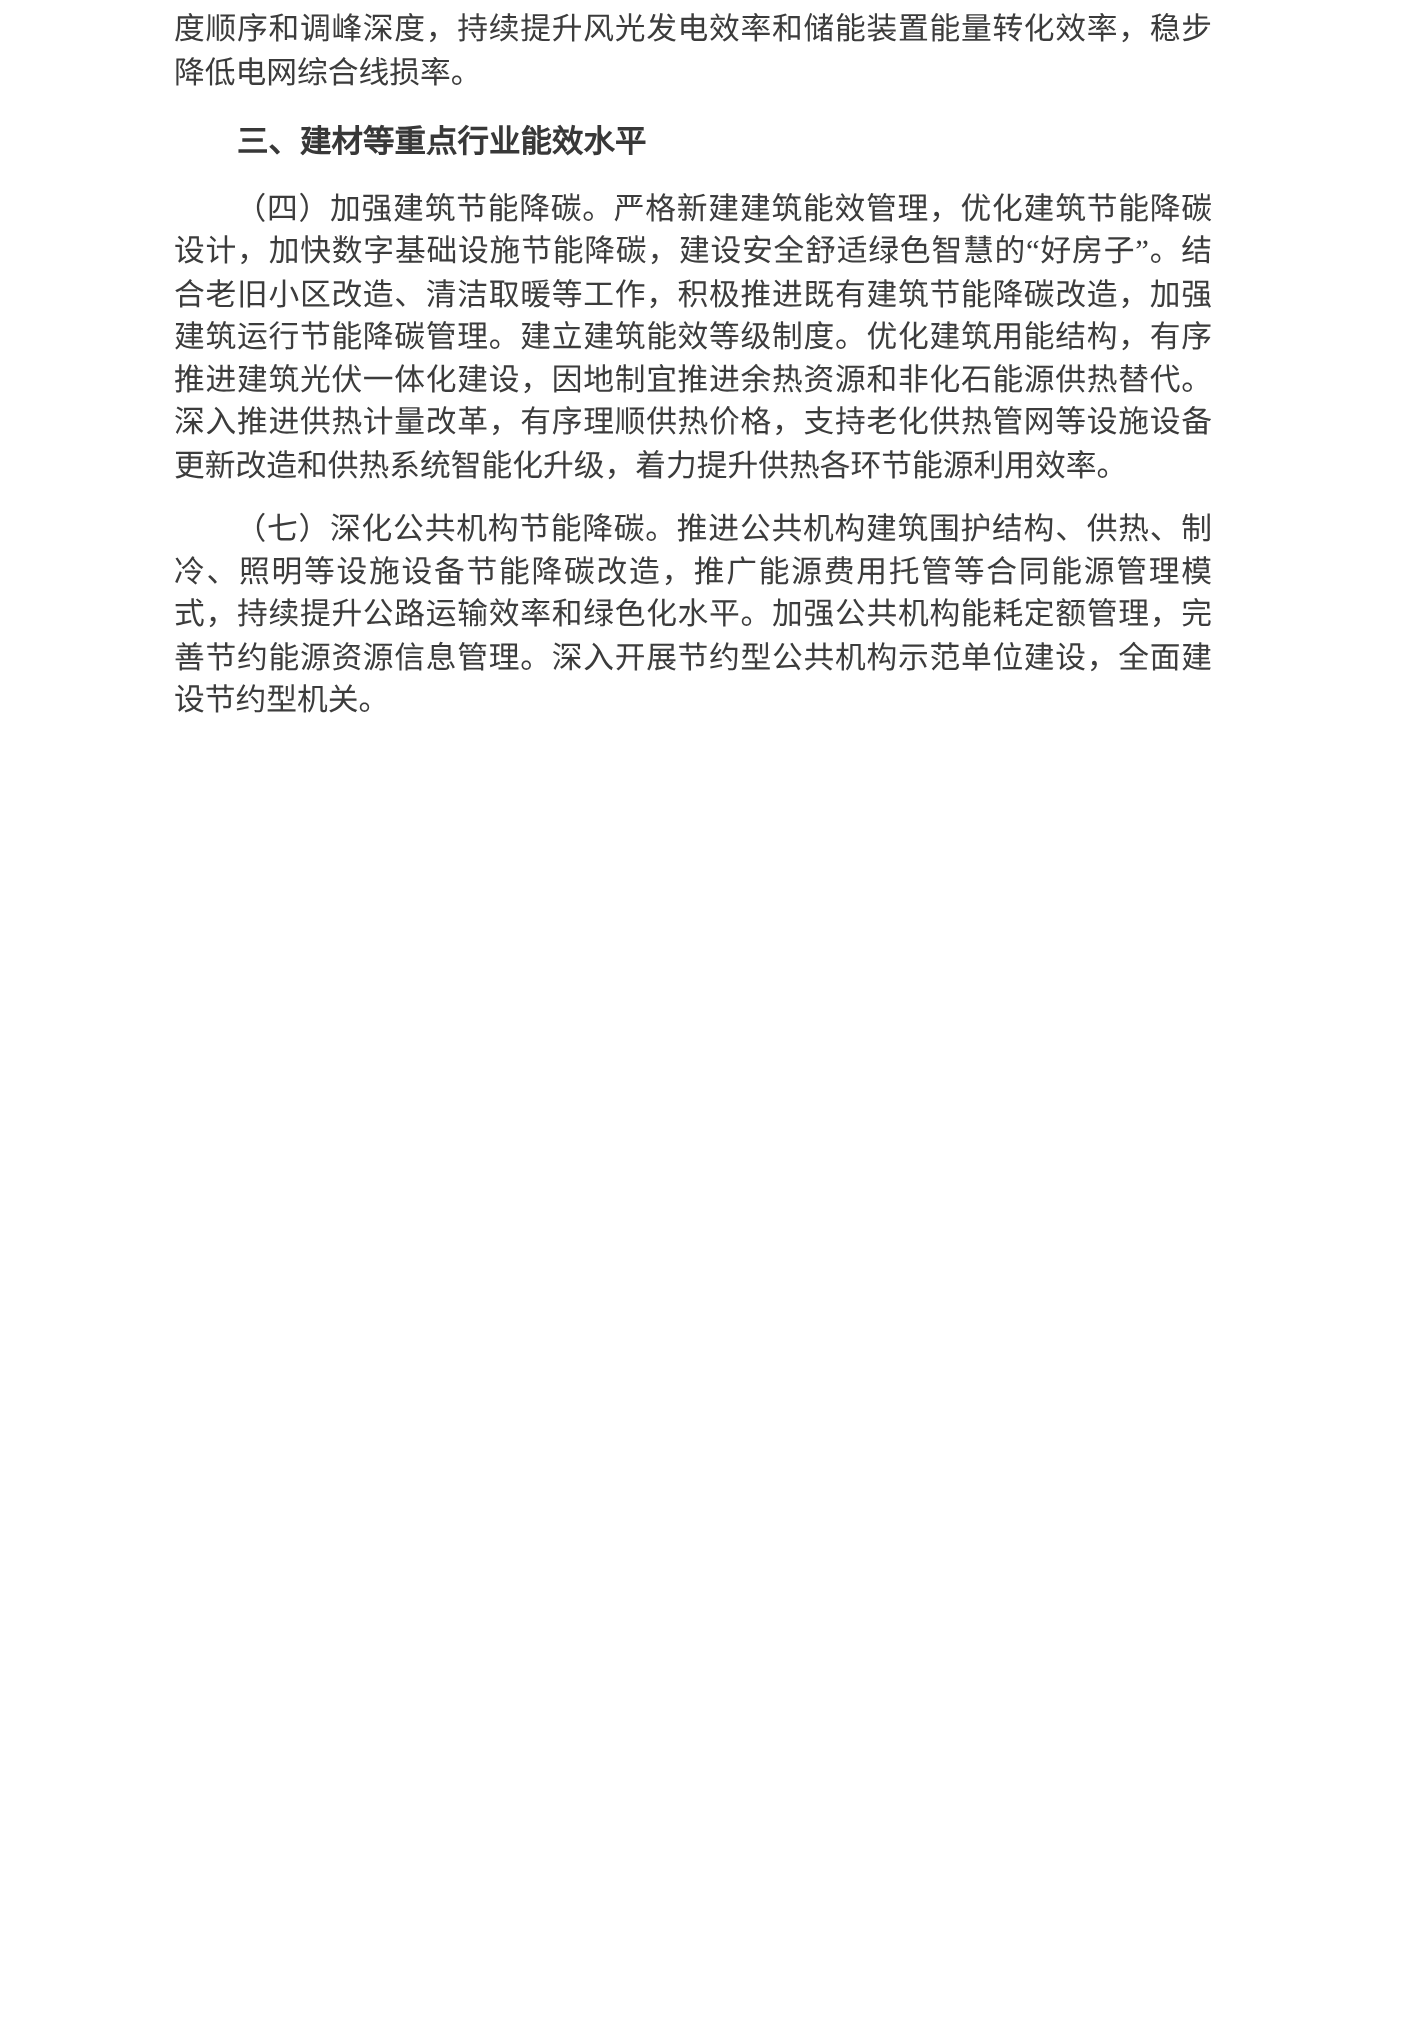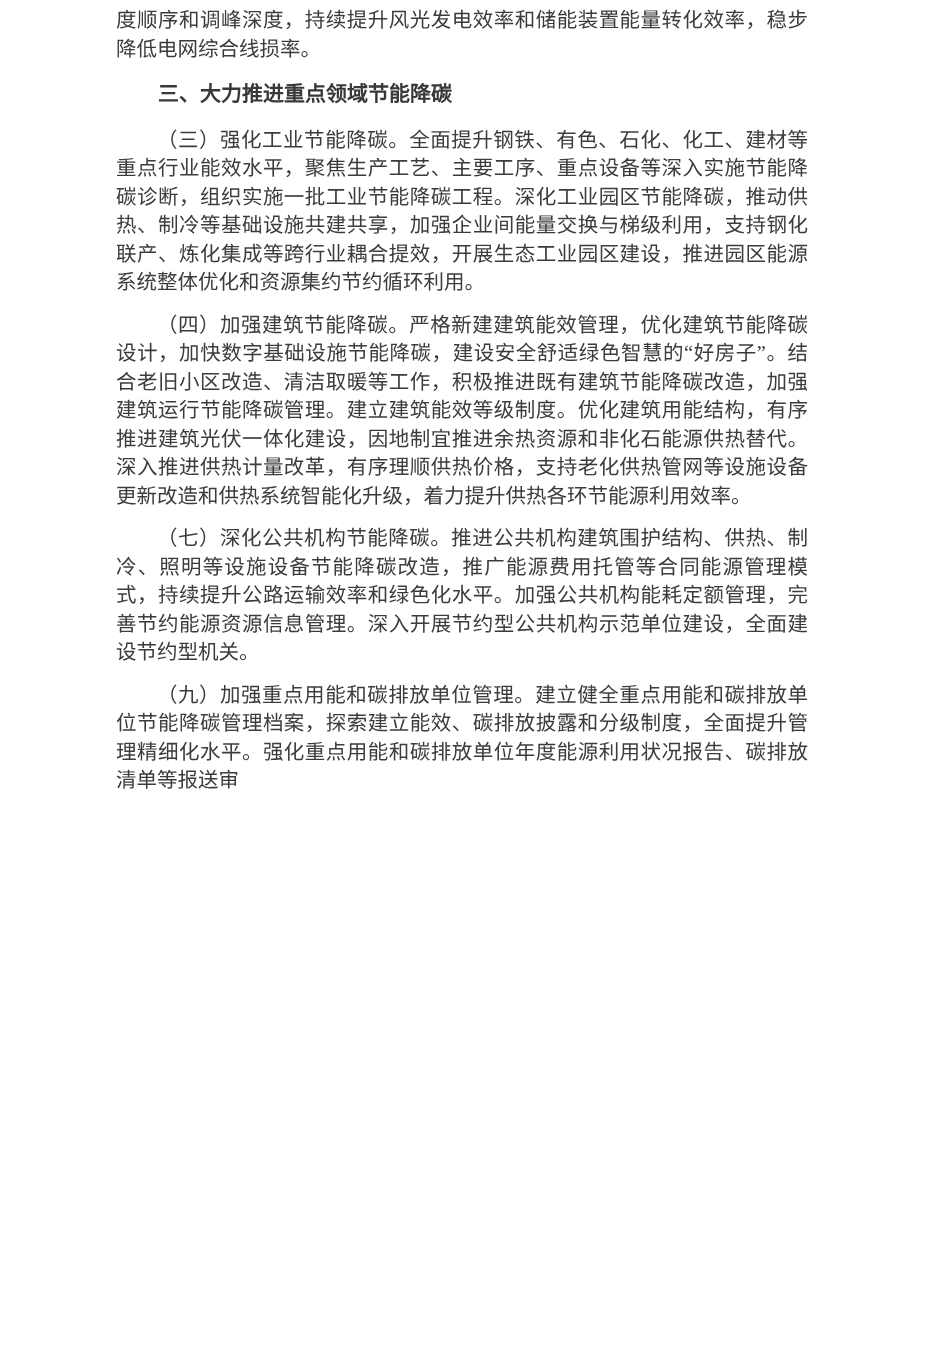--- a/index.html
+++ b/index.html
@@ -44,27 +44,25 @@
     color: #383838;
   }
 </style>
 </head>
 <body>
 
 <div class="page">
 
   <p class="para no-indent">度顺序和调峰深度，持续提升风光发电效率和储能装置能量转化效率，稳步降低电网综合线损率。</p>
 
-  <h2 class="heading">三、大力推进重点领域节能降碳</h2>
+  <h2 class="heading">三、建材等重点行业能效水平</h2>
 
-  <p class="para">（三）强化工业节能降碳。全面提升钢铁、有色、石化、化工、建材等重点行业能效水平，聚焦生产工艺、主要工序、重点设备等深入实施节能降碳诊断，组织实施一批工业节能降碳工程。深化工业园区节能降碳，推动供热、制冷等基础设施共建共享，加强企业间能量交换与梯级利用，支持钢化联产、炼化集成等跨行业耦合提效，开展生态工业园区建设，推进园区能源系统整体优化和资源集约节约循环利用。</p>
 
   <p class="para">（四）加强建筑节能降碳。严格新建建筑能效管理，优化建筑节能降碳设计，加快数字基础设施节能降碳，建设安全舒适绿色智慧的“好房子”。结合老旧小区改造、清洁取暖等工作，积极推进既有建筑节能降碳改造，加强建筑运行节能降碳管理。建立建筑能效等级制度。优化建筑用能结构，有序推进建筑光伏一体化建设，因地制宜推进余热资源和非化石能源供热替代。深入推进供热计量改革，有序理顺供热价格，支持老化供热管网等设施设备更新改造和供热系统智能化升级，着力提升供热各环节能源利用效率。</p>
 
 
 
   <p class="para">（七）深化公共机构节能降碳。推进公共机构建筑围护结构、供热、制冷、照明等设施设备节能降碳改造，推广能源费用托管等合同能源管理模式，持续提升公路运输效率和绿色化水平。加强公共机构能耗定额管理，完善节约能源资源信息管理。深入开展节约型公共机构示范单位建设，全面建设节约型机关。</p>
 
 
 
-  <p class="para">（九）加强重点用能和碳排放单位管理。建立健全重点用能和碳排放单位节能降碳管理档案，探索建立能效、碳排放披露和分级制度，全面提升管理精细化水平。强化重点用能和碳排放单位年度能源利用状况报告、碳排放清单等报送审</p>
 
 </div>
 
 </body></html>

